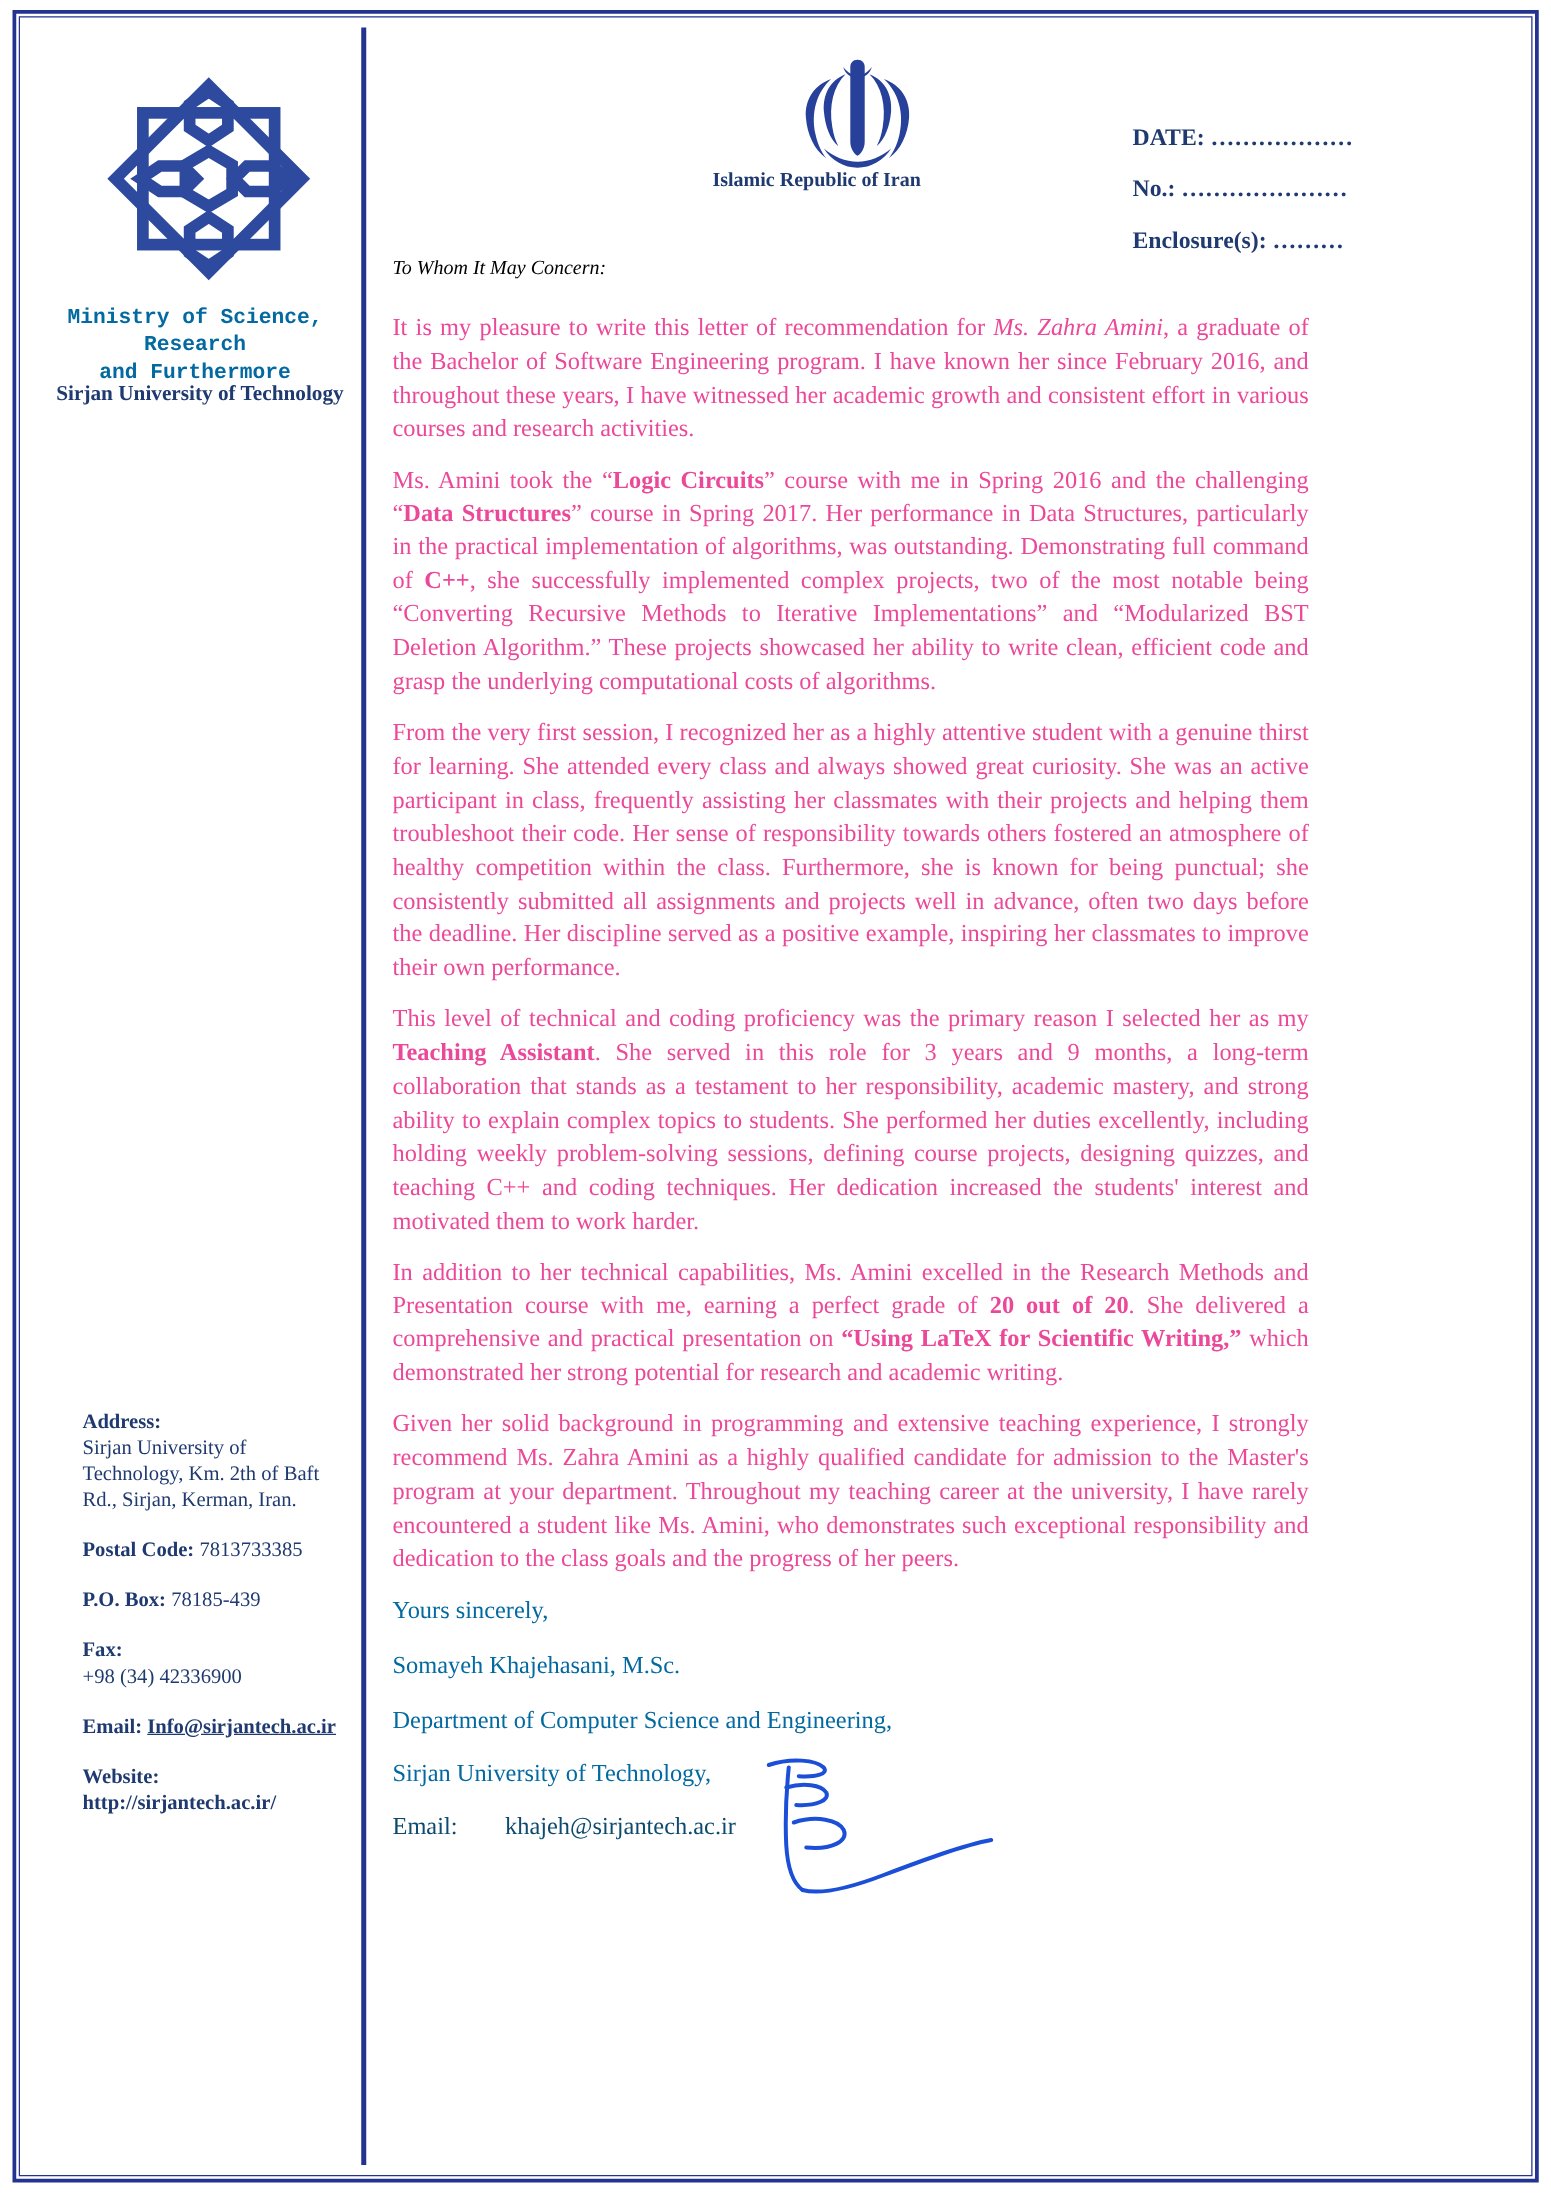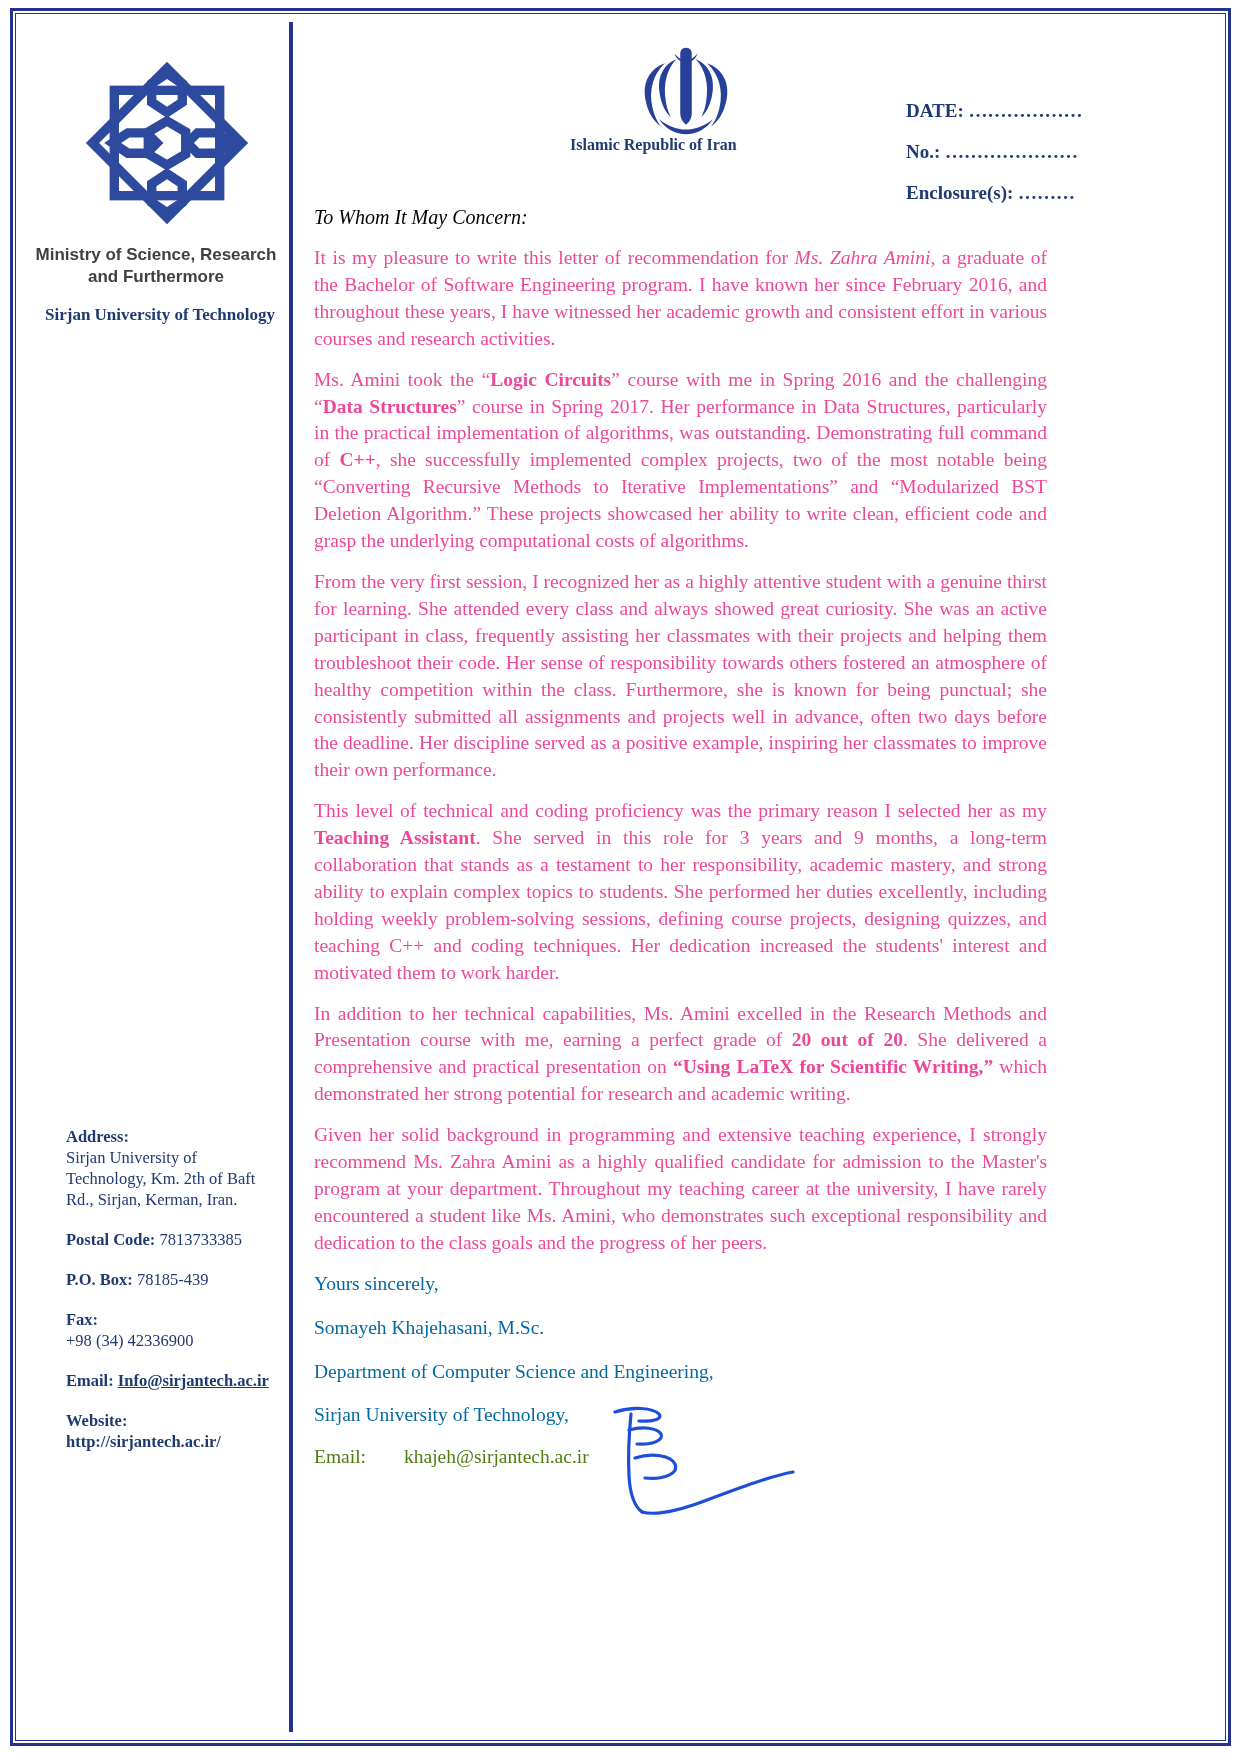--- a/index.html
+++ b/index.html
@@ -58,25 +58,25 @@
     top: 36px;
     width: 170px;
     height: 170px;
   }
   .ministry-name {
     position: absolute;
     left: 0px;
     top: 222px;
     width: 264px;
     text-align: center;
-    color: #404040;
+    color: #0369a1;
     font-weight: bold;
     font-size: 17px;
     line-height: 22px;
-    font-family: Liberation Sans, sans-serif;
+    font-family: Liberation Mono, monospace;
   }
   .univ-name {
     position: absolute;
     left: 0px;
     top: 282px;
     width: 272px;
     text-align: center;
     color: #1f3a70;
     font-weight: bold;
     font-size: 17px;
@@ -135,22 +135,22 @@
 
   
   .letter-body {
     position: absolute;
     left: 314px;
     top: 206px;
     width: 733px;
   }
   .salutation {
     font-style: italic;
-    font-size: 20px;
-    margin-bottom: 16px;
+    font-size: 16px;
+    margin-bottom: 26px;
     color: #000;
   }
   .para {
     text-align: justify;
     font-size: 19.5px;
     line-height: 26.9px;
     margin: 0 0 14px 0;
     color: #ec4899;
     hyphens: none;
   }
@@ -158,21 +158,21 @@
   .para i { font-style: italic; }
 
   .closing-line {
     font-size: 19.5px;
     line-height: 26.9px;
     margin: 0 0 17px 0;
     color: #0369a1;
   }
   .email-line {
     font-size: 19.5px;
-    color: #4d7c0f;
+    color: #0c4a6e;
     margin: 0;
   }
   .email-line .gap { display: inline-block; width: 38px; }
 
   .signature {
     position: absolute;
     left: 595px;
     top: 1400px;
     width: 220px;
     height: 130px;

